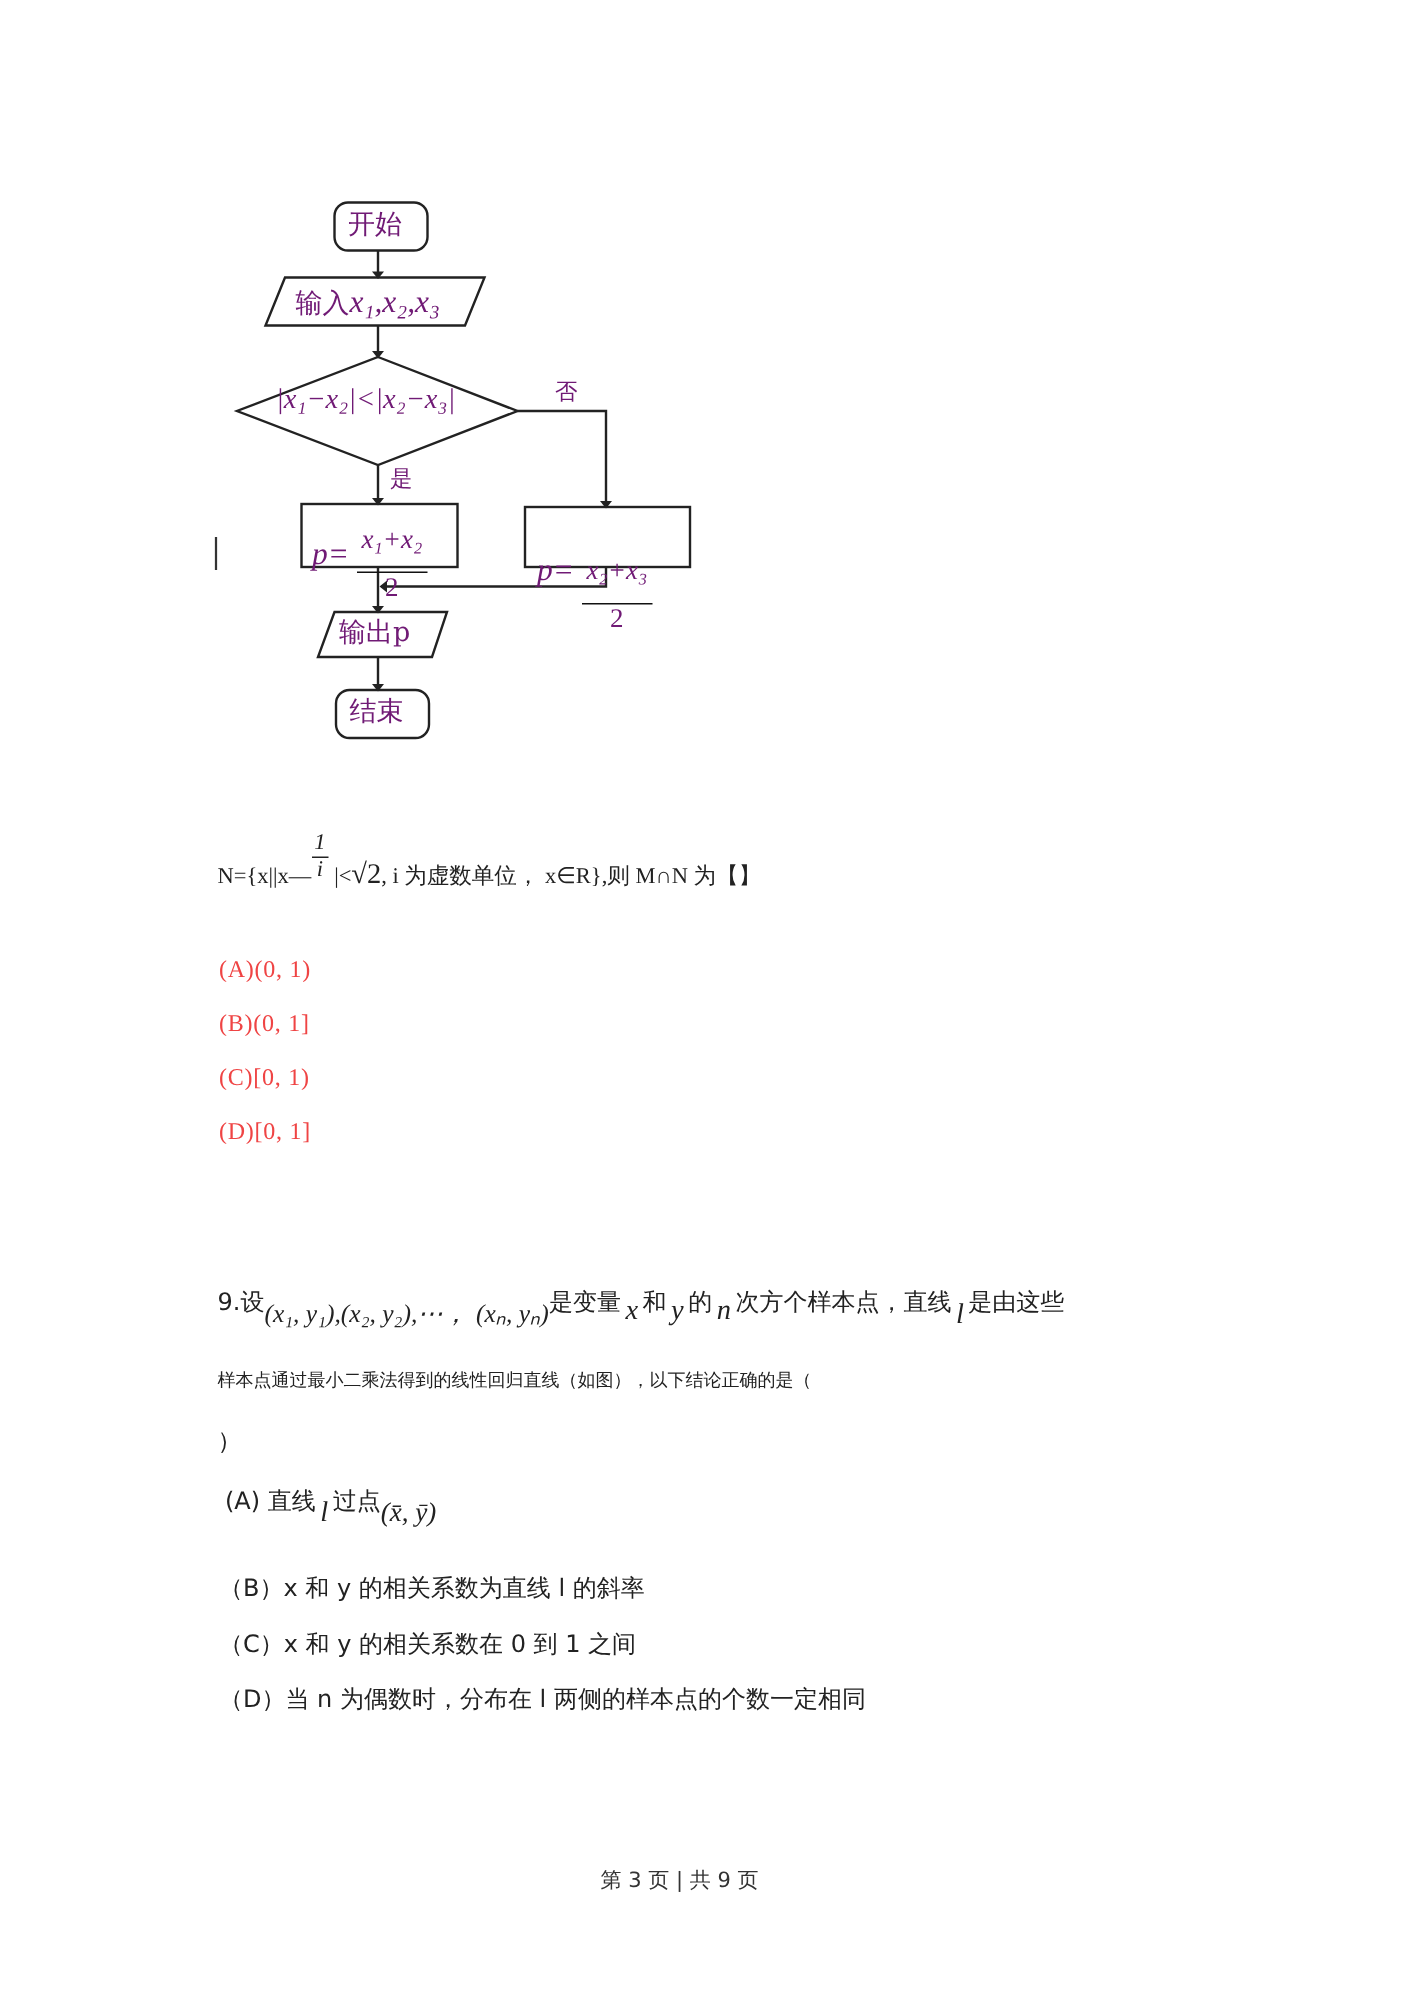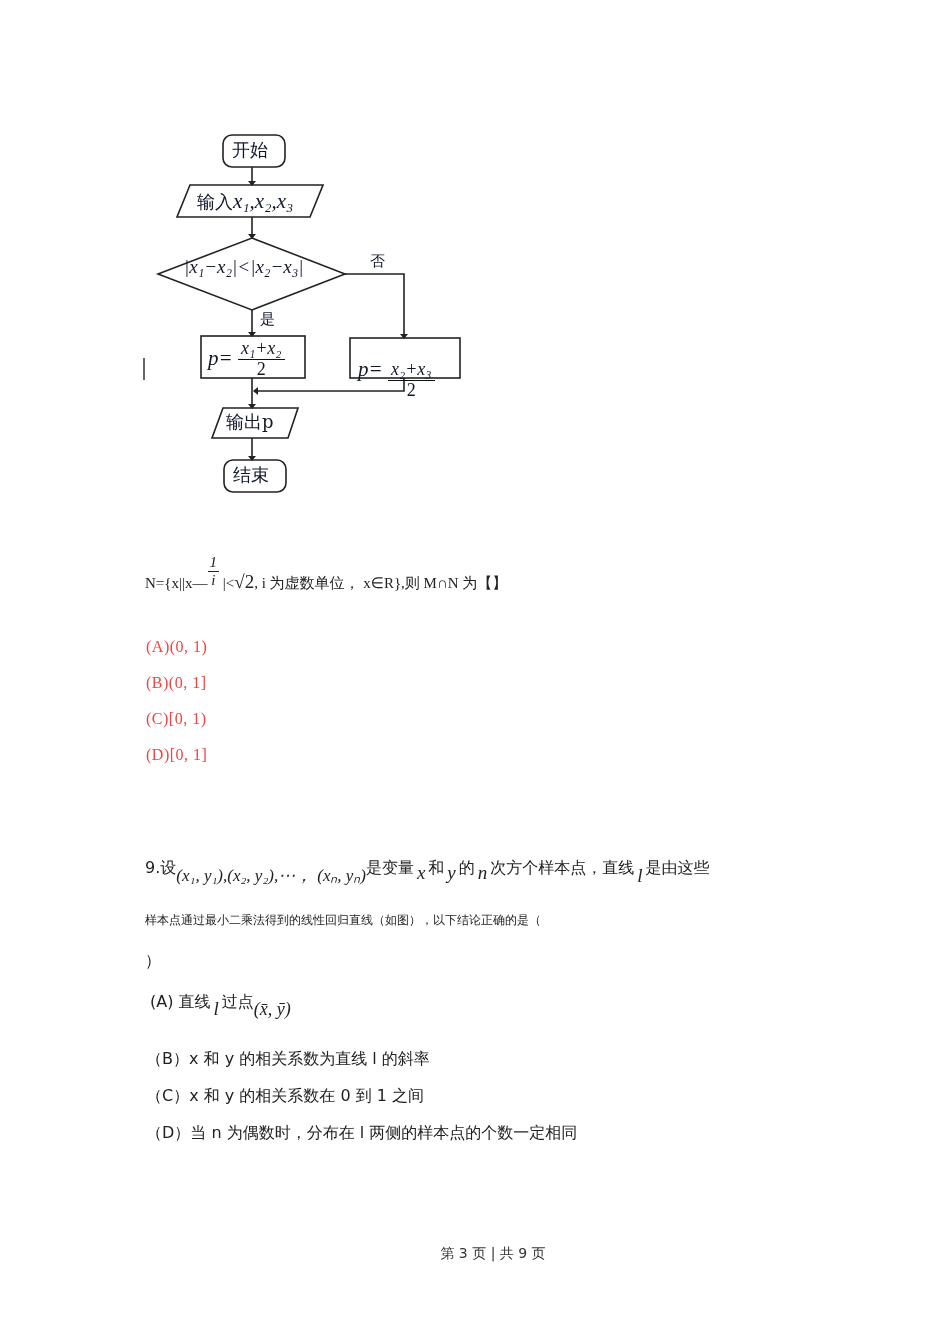--- a/index.html
+++ b/index.html
@@ -2,38 +2,38 @@
 <html><head>
   <meta charset="utf-8">
   <style>
     html, body { margin: 0; padding: 0; background: #ffffff; }
     body { width: 950px; height: 1344px; position: relative; overflow: hidden;
            font-family: "DejaVu Serif", serif; color: #1a1a1a; }
 
     
     .fc { position: absolute; left: 140px; top: 100px; width: 340px; height: 410px; }
     .fc svg { position: absolute; left: 0; top: 0; }
-    .fc-text { position: absolute; font-family: "DejaVu Serif", serif; font-size: 18px; color: #0f172a;
+    .fc-text { position: absolute; font-family: "DejaVu Serif", serif; font-size: 18px; color: #701a75;
                white-space: nowrap; line-height: 1; }
     .fc-math { font-style: italic; font-family: "Liberation Serif", serif; font-size: 21px; }
     .frac { display: inline-block; vertical-align: middle; text-align: center; }
-    .frac .num { display: block; border-bottom: 1.5px solid #111; padding: 1px 3px; line-height: 1.05; }
+    .frac .num { display: block; border-bottom: 1.5px solid #111; padding: 12px 3px; line-height: 1.05; }
     .frac .den { display: block; line-height: 1.05; font-style: normal; }
 
     
     .q-line { position: absolute; font-size: 15px; white-space: nowrap; color: #222; }
     .mono-serif { font-family: "Liberation Serif", serif; }
     .sans { font-family: "DejaVu Sans", sans-serif; }
     .opt { position: absolute; left: 146px; font-family: "Liberation Serif", serif; font-size: 16px; color: #ef4444; letter-spacing: 0.5px; }
     .it { font-style: italic; font-family: "Liberation Serif", serif; }
     .small-frac { display: inline-block; text-align: center; vertical-align: middle; position: relative; top: -14px; }
     .small-frac span { display: block; line-height: 1.1; }
     .small-frac .n { border-bottom: 1px solid #222; padding: 0 2px; }
     .footer { position: absolute; left: 0; width: 906px; top: 1245px; text-align: center;
-              font-family: "DejaVu Sans", sans-serif; font-size: 14px; color: #333; margin-left: 40px; }
+              font-family: "DejaVu Sans", sans-serif; font-size: 14px; color: #333; }
   </style>
 </head>
 <body>
 
 <div class="fc">
   <svg width="340" height="410" viewBox="0 0 340 410">
     <g stroke="#222" stroke-width="1.6" fill="none">
 
       <rect x="83" y="35" width="62" height="32" rx="9" ry="9"></rect>
 

